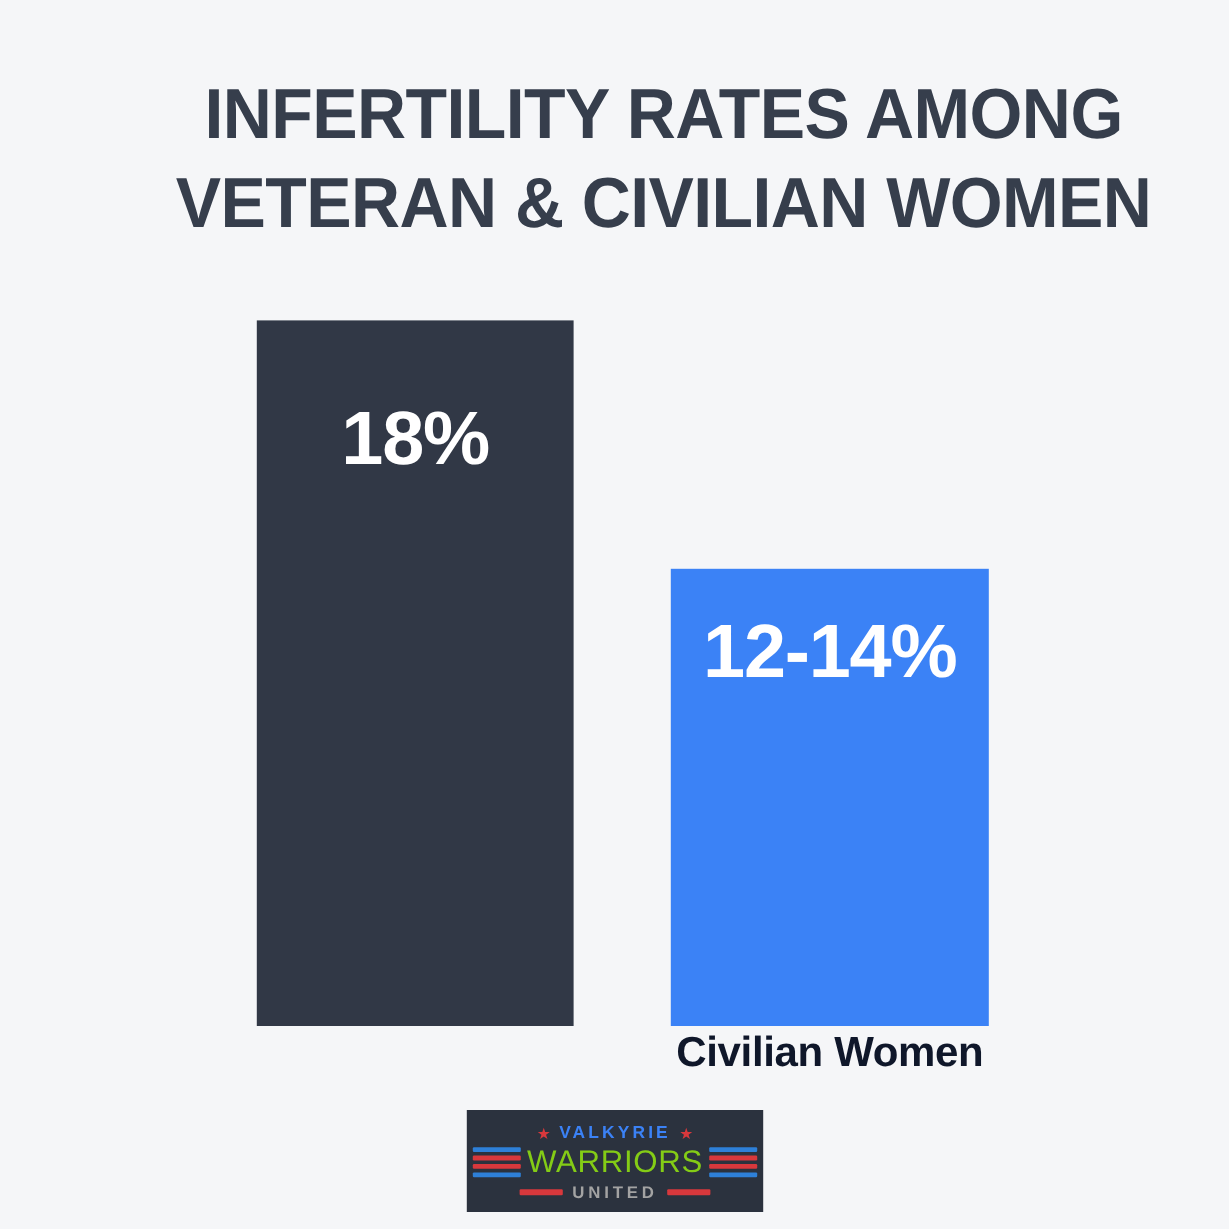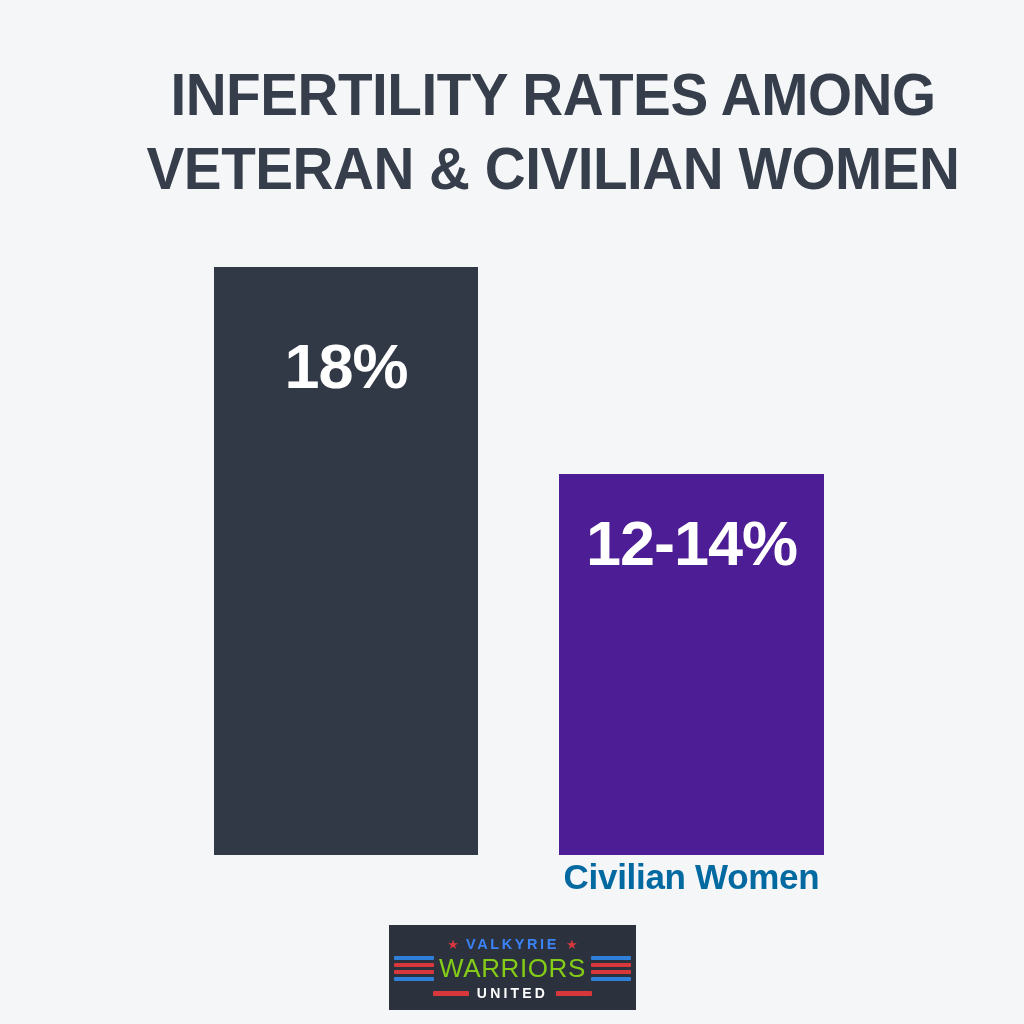--- a/index.html
+++ b/index.html
@@ -177,21 +177,21 @@
     height: 18px;
     margin-top: 1px;
   }
   .dash {
     width: 36px;
     height: 5px;
     background: #d8383c;
     border-radius: 1px;
   }
   .logo-united {
-    color: #ffffff;
+    color: #a3a3a3;
     font-family: "Liberation Sans", sans-serif;
     font-weight: bold;
     font-size: 14px;
     line-height: 14px;
     letter-spacing: 3.2px;
     white-space: nowrap;
   }
 </style>
 </head>
 <body style="background: rgb(245, 246, 248);">
@@ -202,24 +202,24 @@
     <span class="title-line" style="color: rgb(54, 62, 76);">INFERTILITY RATES AMONG</span>
     <span class="title-line" style="color: rgb(54, 62, 76);">VETERAN &amp; CIVILIAN WOMEN</span>
   </div>
 
   <div class="plot">
 
     <div class="bar" id="bar-veterans" style="background: rgb(49, 56, 70);">
       <span class="bar-value" id="bar-veterans-value" style="color: rgb(255, 255, 255);">18%</span>
     </div>
 
-    <div class="bar" id="bar-civilian" style="background: #4c1d95;">
+    <div class="bar" id="bar-civilian" style="background: #3b82f6;">
       <span class="bar-value" id="bar-civilian-value" style="color: rgb(255, 255, 255);">12-14%</span>
     </div>
-    <div class="cat-label" id="label-civilian" style="color: #0369a1;">Civilian Women</div>
+    <div class="cat-label" id="label-civilian" style="color: #0f172a;">Civilian Women</div>
 
   </div>
 
   <div class="logo" style="background: rgb(43, 50, 62);">
     <div class="logo-inner">
 
       <div class="logo-row-top">
         <span class="logo-star" style="color: rgb(216, 56, 60);">★</span>
         <span class="logo-valkyrie">VALKYRIE</span>
         <span class="logo-star" style="color: rgb(216, 56, 60);">★</span>

